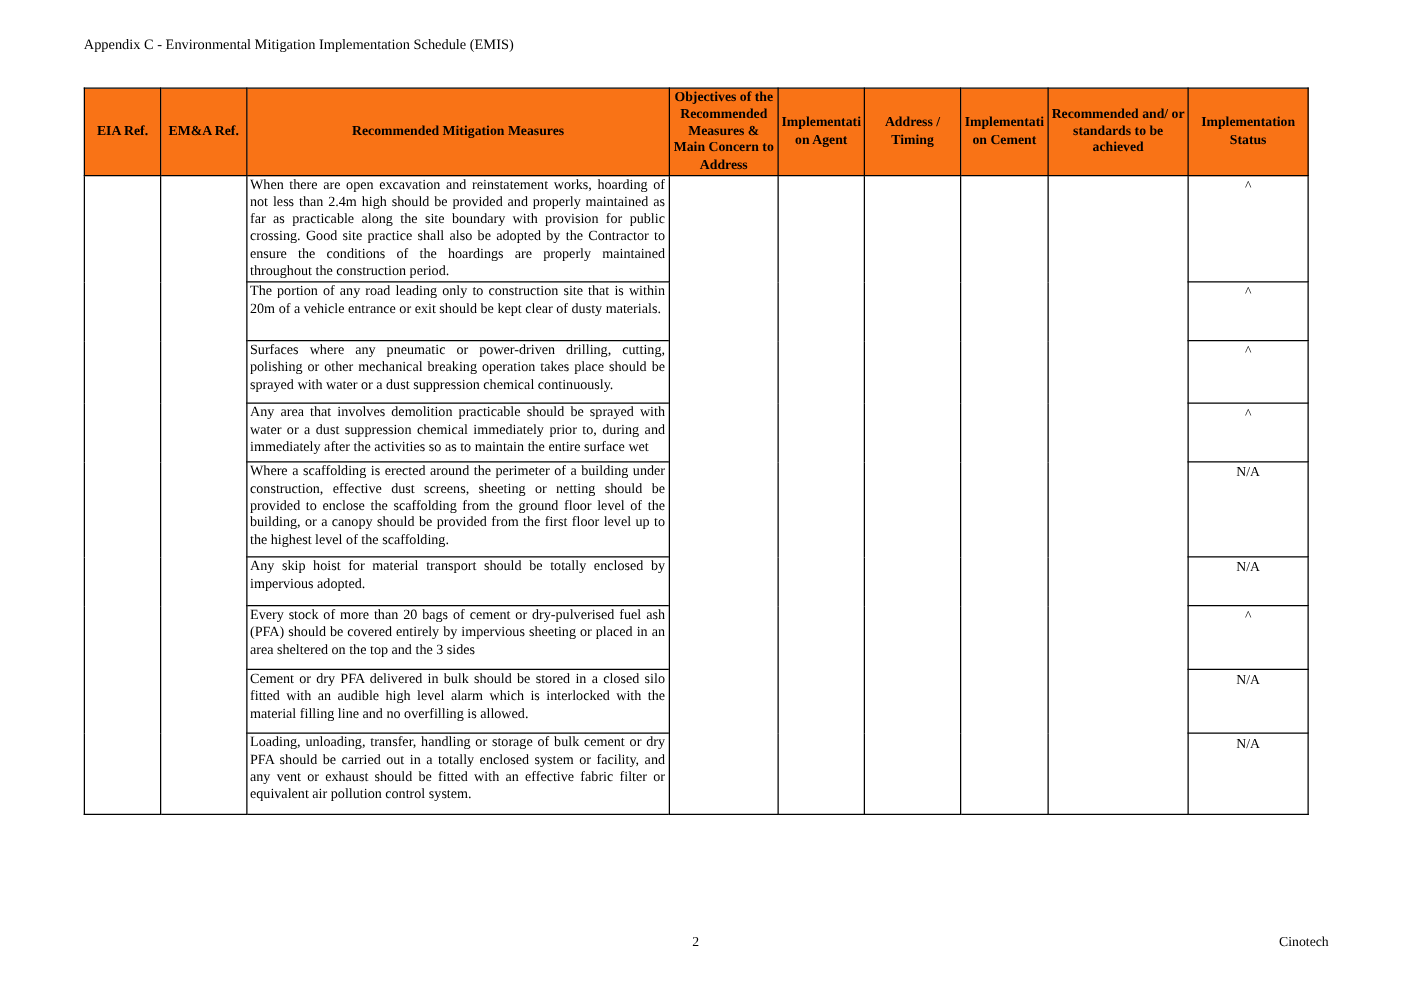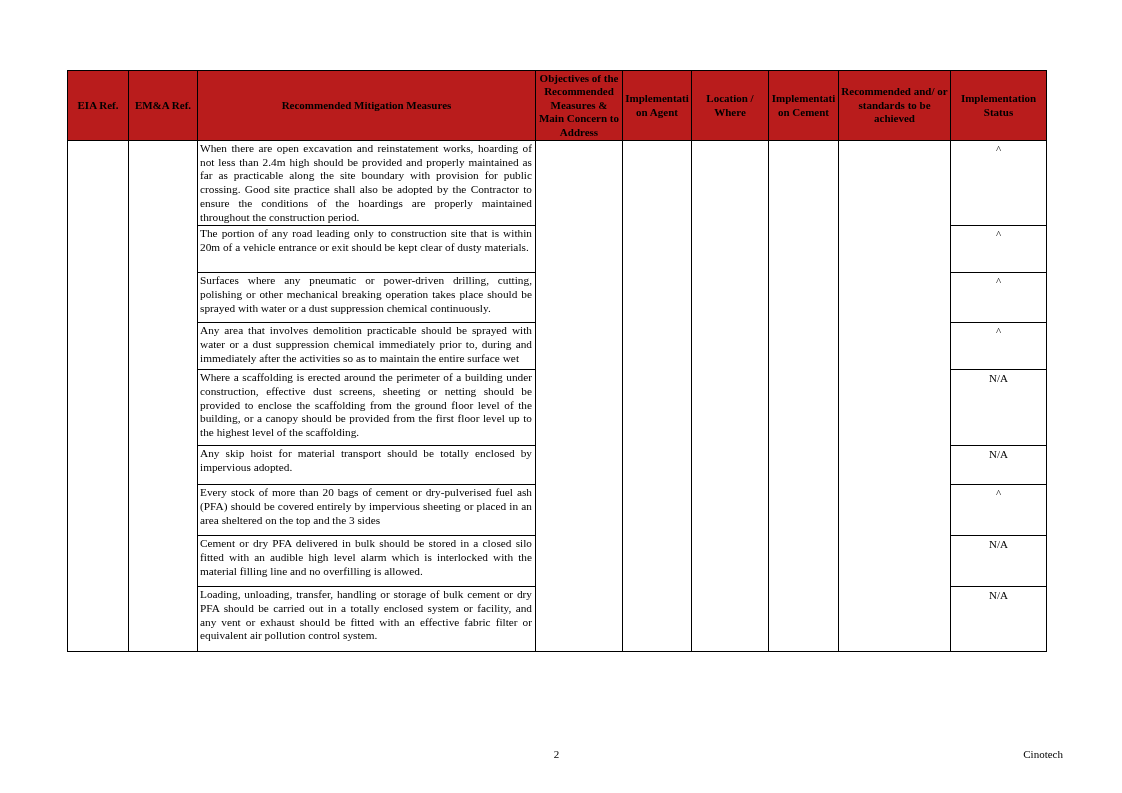--- a/index.html
+++ b/index.html
@@ -31,21 +31,21 @@
     table-layout: fixed;
     width: 979px;
   }
   table.emis-table th,
   table.emis-table td {
     border: 1px solid #000000;
     box-sizing: border-box;
   }
   table.emis-table thead tr { height: 68px; }
   th.hdr {
-    background: #b91c1c;
+    background: #f97316;
     font-weight: bold;
     font-size: 11px;
     line-height: 13.4px;
     text-align: center;
     vertical-align: middle;
     padding: 1px 2px;
     overflow-wrap: anywhere;
   }
   td.measure {
     vertical-align: top;
@@ -85,41 +85,42 @@
     top: 748px;
     font-size: 11px;
     text-align: right;
   }
 </style>
 </head>
 <body>
 
 <div class="page">
 
+  <div class="doc-title">Appendix C - Environmental Mitigation Implementation Schedule (EMIS)</div>
 
   <table class="emis-table">
     <colgroup>
       <col style="width:61px">
       <col style="width:69px">
       <col style="width:338px">
       <col style="width:87px">
       <col style="width:69px">
       <col style="width:77px">
       <col style="width:70px">
       <col style="width:112px">
       <col style="width:96px">
     </colgroup>
     <thead>
       <tr>
         <th class="hdr">EIA Ref.</th>
         <th class="hdr">EM&amp;A Ref.</th>
         <th class="hdr">Recommended Mitigation Measures</th>
         <th class="hdr">Objectives of the Recommended Measures &amp; Main Concern to Address</th>
         <th class="hdr">Implementation Agent</th>
-        <th class="hdr">Location / Where</th>
+        <th class="hdr">Address / Timing</th>
         <th class="hdr">Implementation Cement</th>
         <th class="hdr">Recommended and/ or standards to be achieved</th>
         <th class="hdr">Implementation Status</th>
       </tr>
     </thead>
     <tbody>
       <tr class="r0">
         <td class="empty" rowspan="9"></td>
         <td class="empty" rowspan="9"></td>
         <td class="measure">When there are open excavation and reinstatement works, hoarding of not less than 2.4m high should be provided and properly maintained as far as practicable along the site boundary with provision for public crossing. Good site practice shall also be adopted by the Contractor to ensure the conditions of the hoardings are properly maintained throughout the construction period.</td>

